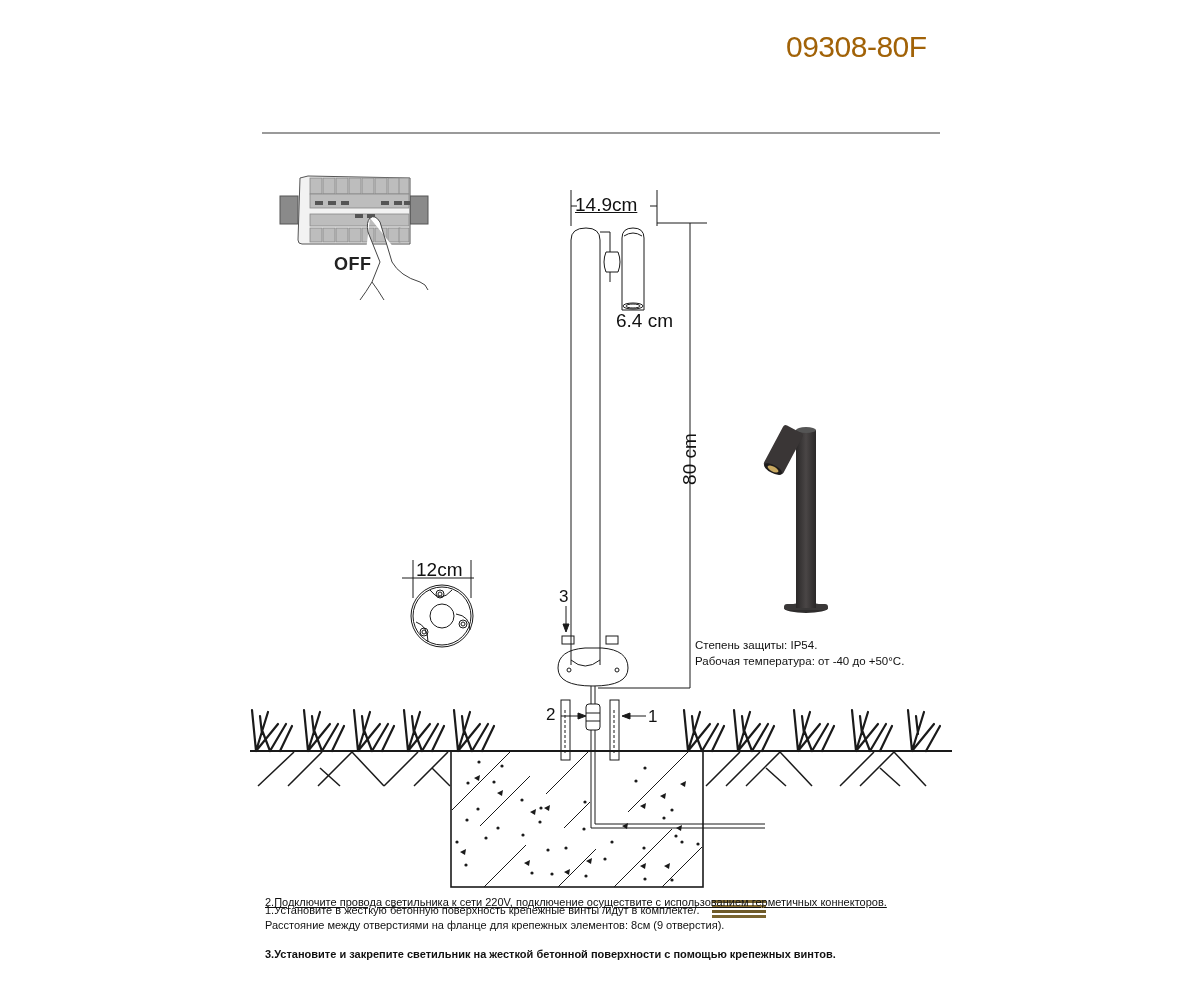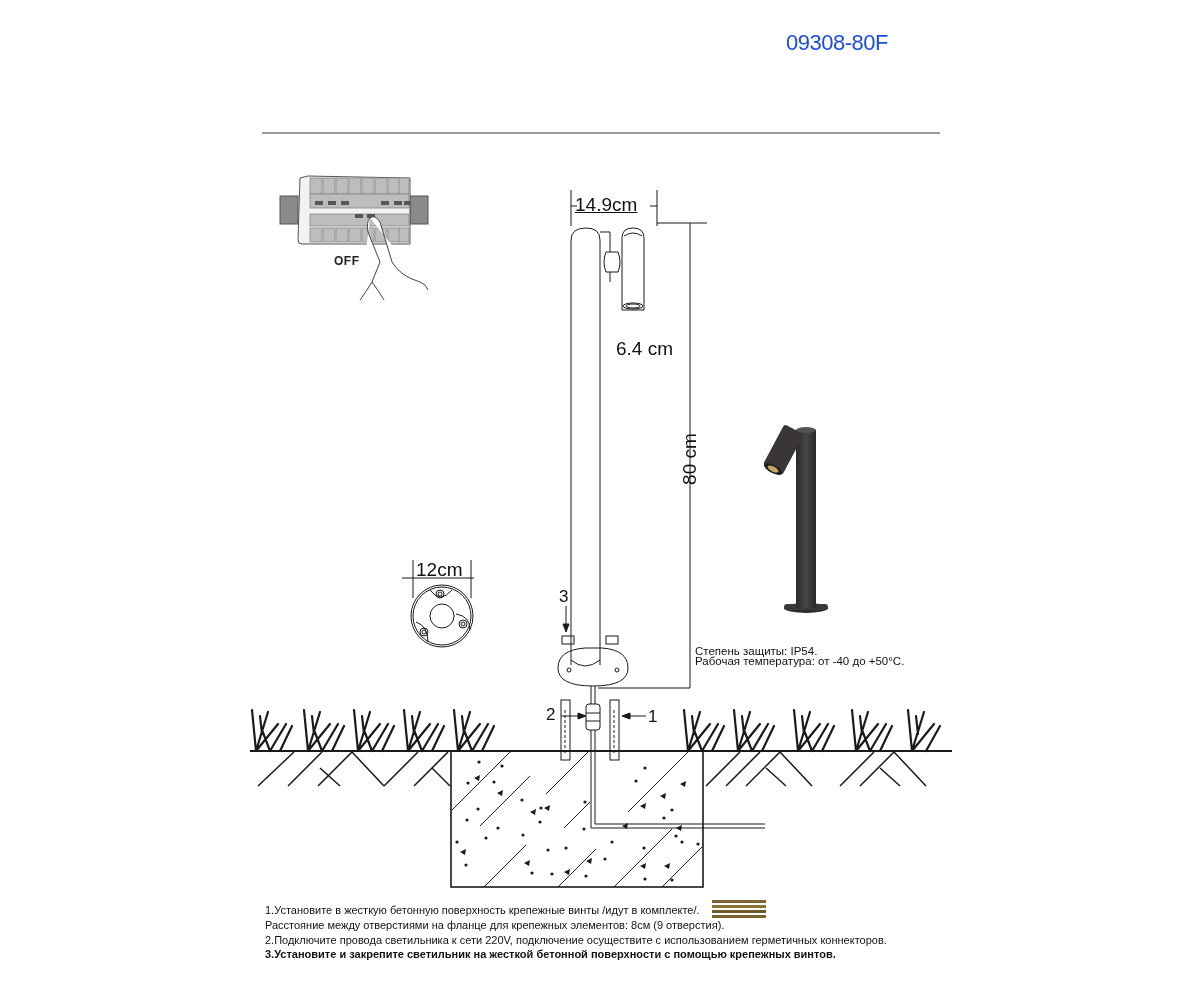--- a/index.html
+++ b/index.html
@@ -1,25 +1,25 @@
 <!DOCTYPE html>
 <html><head>
 <meta charset="utf-8">
 <style>
   html, body { margin:0; padding:0; background:#ffffff; }
   body { width:1200px; height:1000px; position:relative; overflow:hidden; font-family:"Liberation Sans", sans-serif; color:#1a1a1a; }
   .abs { position:absolute; }
-  .model { left:786px; top:30px; font-size:22px; letter-spacing:-0.5px; color:#1d4ed8; }
+  .model { left:786px; top:30px; font-size:30px; letter-spacing:-0.5px; color:#a16207; }
   .rule { left:262px; top:132px; width:678px; height:2px; background:#9a9a9a; }
   svg.drawing { position:absolute; left:0; top:0; }
   .dim { font-size:19px; color:#111; }
   .spec { left:695px; font-size:11.5px; color:#111; }
   .instr { left:265px; font-size:11px; color:#111; white-space:nowrap; }
   .callout { font-size:17px; color:#111; }
-  .off { left:334px; top:254px; font-size:12px; font-weight:bold; color:#222; letter-spacing:0.5px; }
+  .off { left:334px; top:254px; font-size:18px; font-weight:bold; color:#222; letter-spacing:0.5px; }
 </style>
 </head>
 <body>
 
 <div class="abs model">09308-80F</div>
 <div class="abs rule"></div>
 
 <svg class="drawing" width="1200" height="1000" viewBox="0 0 1200 1000">
   <defs>
     <linearGradient id="poleGrad" x1="0" x2="1">
@@ -257,27 +257,27 @@
     <rect x="712" y="900" width="54" height="3" fill="#7a6530"></rect>
     <rect x="712" y="905" width="54" height="3" fill="#8a7238"></rect>
     <rect x="712" y="910" width="54" height="3" fill="#6e5a28"></rect>
     <rect x="712" y="915" width="54" height="3" fill="#7a6530"></rect>
   </g>
 </svg>
 
 <div class="abs off">OFF</div>
 
 <div class="abs dim" style="left:575px;top:194px;text-decoration:underline;">14.9cm</div>
-<div class="abs dim" style="left:616px;top:338px;">6.4 cm</div>
+<div class="abs dim" style="left:616px;top:310px;">6.4 cm</div>
 <div class="abs dim" style="left:650px;top:448px;transform:rotate(-90deg);transform-origin:center;width:80px;text-align:center;">80 cm</div>
 <div class="abs dim" style="left:416px;top:559px;">12cm</div>
 
 <div class="abs callout" style="left:559px;top:587px;">3</div>
 <div class="abs callout" style="left:546px;top:705px;">2</div>
 <div class="abs callout" style="left:648px;top:707px;">1</div>
 
-<div class="abs spec" style="top:639px;margin-top:6px;">Степень защиты: IP54.</div>
+<div class="abs spec" style="top:639px;">Степень защиты: IP54.</div>
 <div class="abs spec" style="top:655px;">Рабочая температура: от -40 до +50°C.</div>
 
 <div class="abs instr" style="top:904px;">1.Установите в жесткую бетонную поверхность крепежные винты /идут в комплекте/.</div>
 <div class="abs instr" style="top:919px;">Расстояние между отверстиями на фланце для крепежных элементов: 8см (9 отверстия).</div>
-<div class="abs instr" style="top:934px;">2.Подключите провода светильника к сети 220V, подключение осуществите с использованием герметичных коннекторов.</div>
+<div class="abs instr" style="top:896px;text-decoration:underline;">2.Подключите провода светильника к сети 220V, подключение осуществите с использованием герметичных коннекторов.</div>
 <div class="abs instr" style="top:948px;font-weight:bold;">3.Установите и закрепите светильник на жесткой бетонной поверхности с помощью крепежных винтов.</div>
 
 </body></html>

